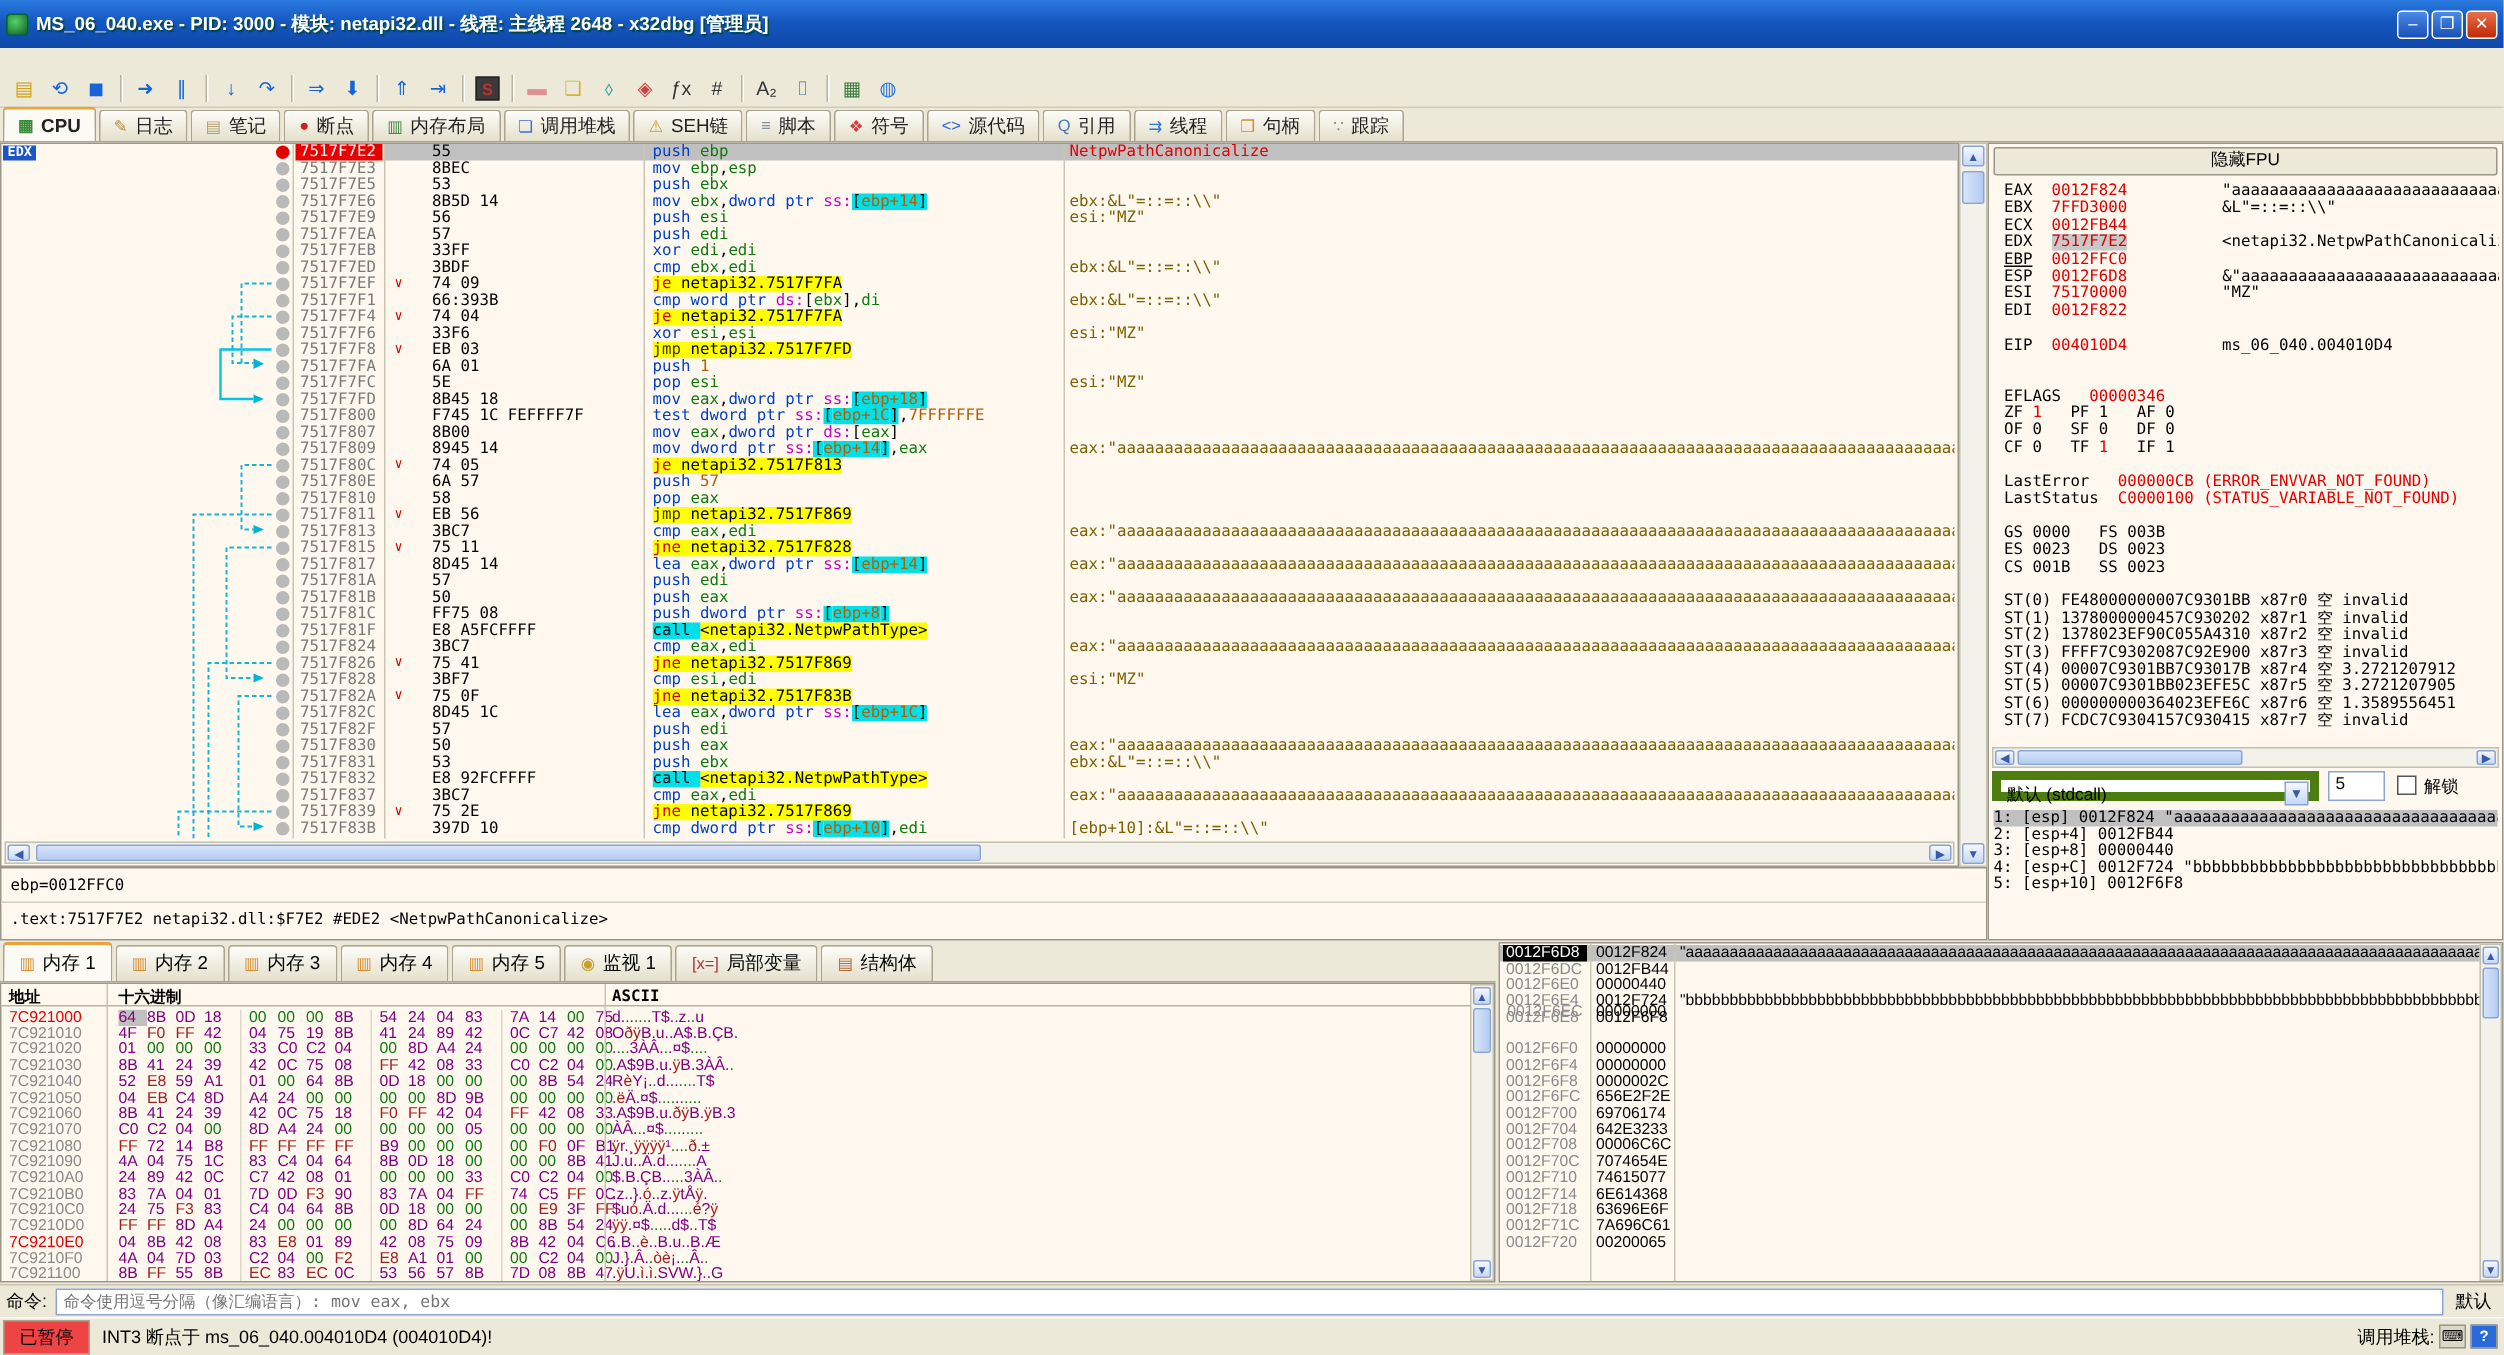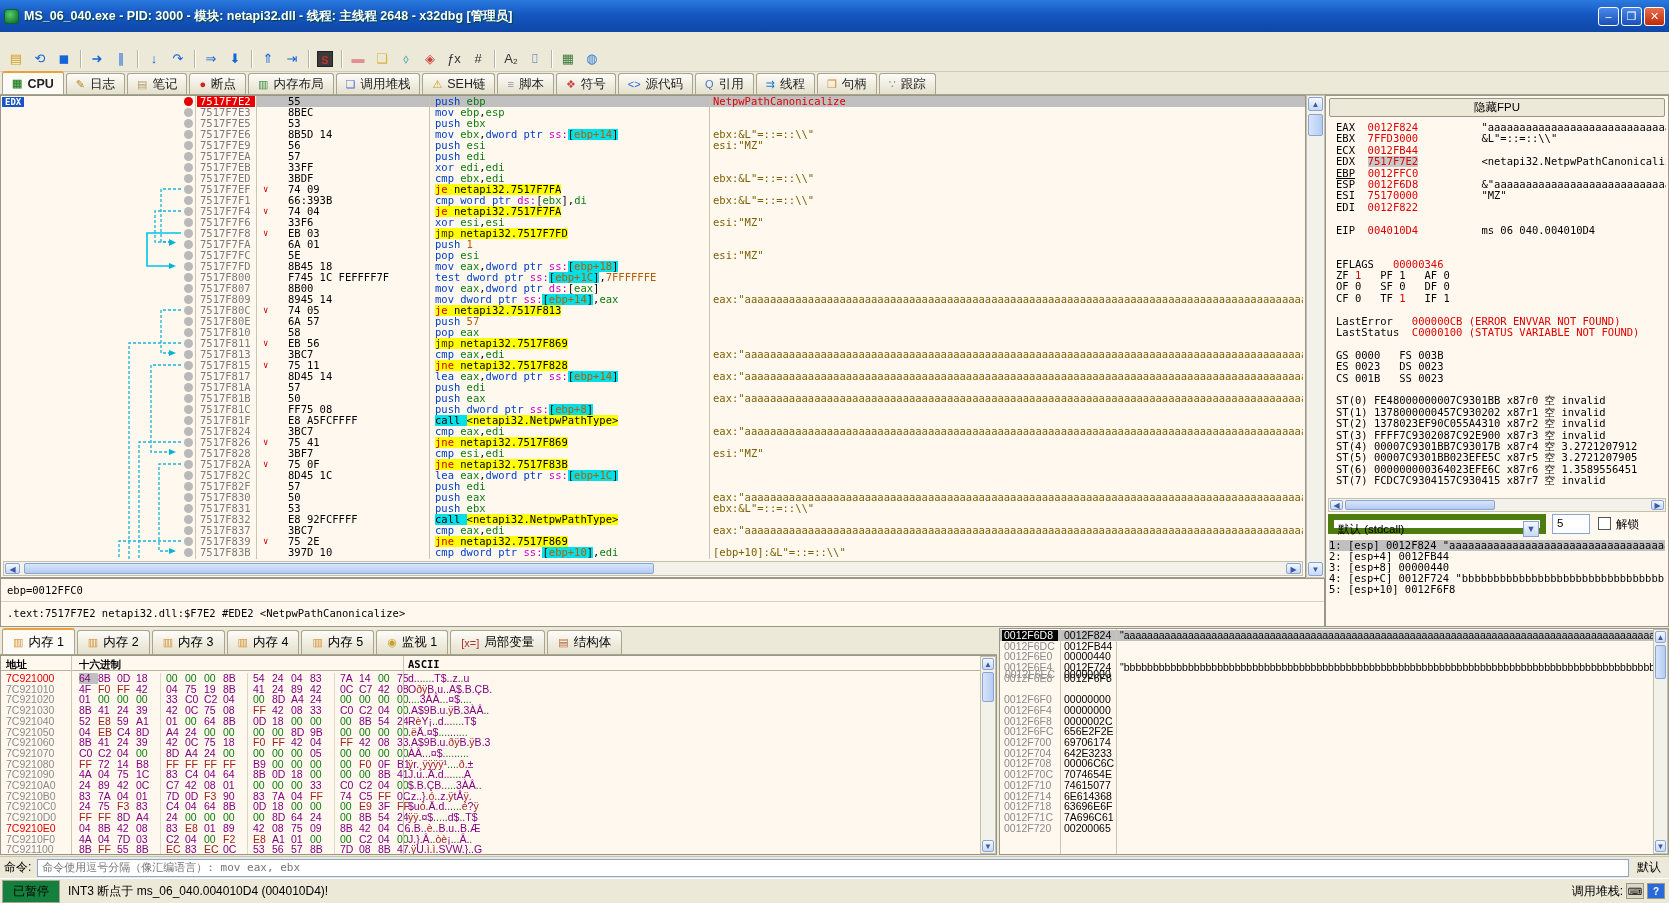--- a/index.html
+++ b/index.html
@@ -142,21 +142,21 @@
 
   
   #cmdrow { position:absolute; left:0; top:856px; width:1669px; height:22px; background:#ece9d8;
     display:flex; align-items:center; border-top:1px solid #c8c4b0; }
   #cmd-label { font-size:12px; margin:0 6px 0 4px; }
   #cmd-input { flex:1; height:18px; background:#fff; border:1px solid #8aa4d4; font-size:11px;
     color:#909090; padding:1px 4px; font-family:"DejaVu Sans Mono", monospace; }
   #cmd-right { font-size:12px; margin:0 8px; }
   #statusbar { position:absolute; left:0; top:878px; width:1669px; height:25px; background:#ece9d8;
     border-top:1px solid #fff; display:flex; align-items:center; }
-  #status-state { background:#15803d; border:1px solid #a8a490; font-size:12px; padding:2px 10px; margin:0 2px; }
+  #status-state { background:#ef4444; border:1px solid #a8a490; font-size:12px; padding:2px 10px; margin:0 2px; }
   #status-msg { font-size:12px; margin-left:6px; flex:1; }
   #status-right { font-size:12px; display:flex; align-items:center; margin-right:4px; }
   .sricon { width:18px; height:16px; border:1px solid #9a9688; background:#dcd8c8; text-align:center;
     font-size:10px; line-height:15px; margin-left:3px; }
   .sricon.blue { background:#2a6ad8; color:#fff; font-weight:bold; }
 </style>
 </head>
 <body>
 
 <div id="titlebar">

